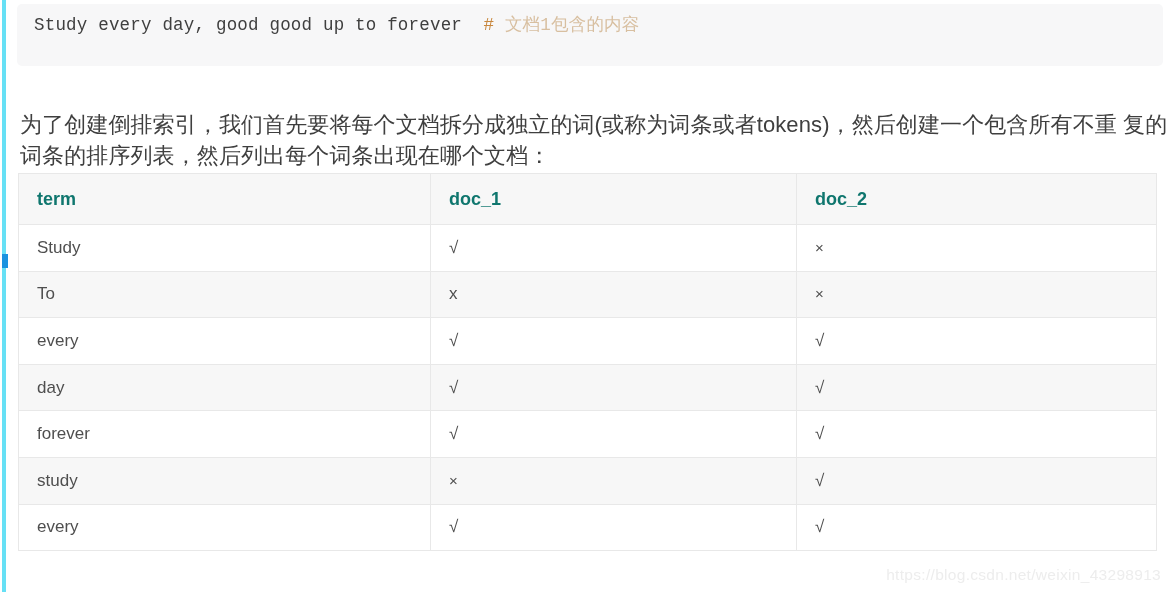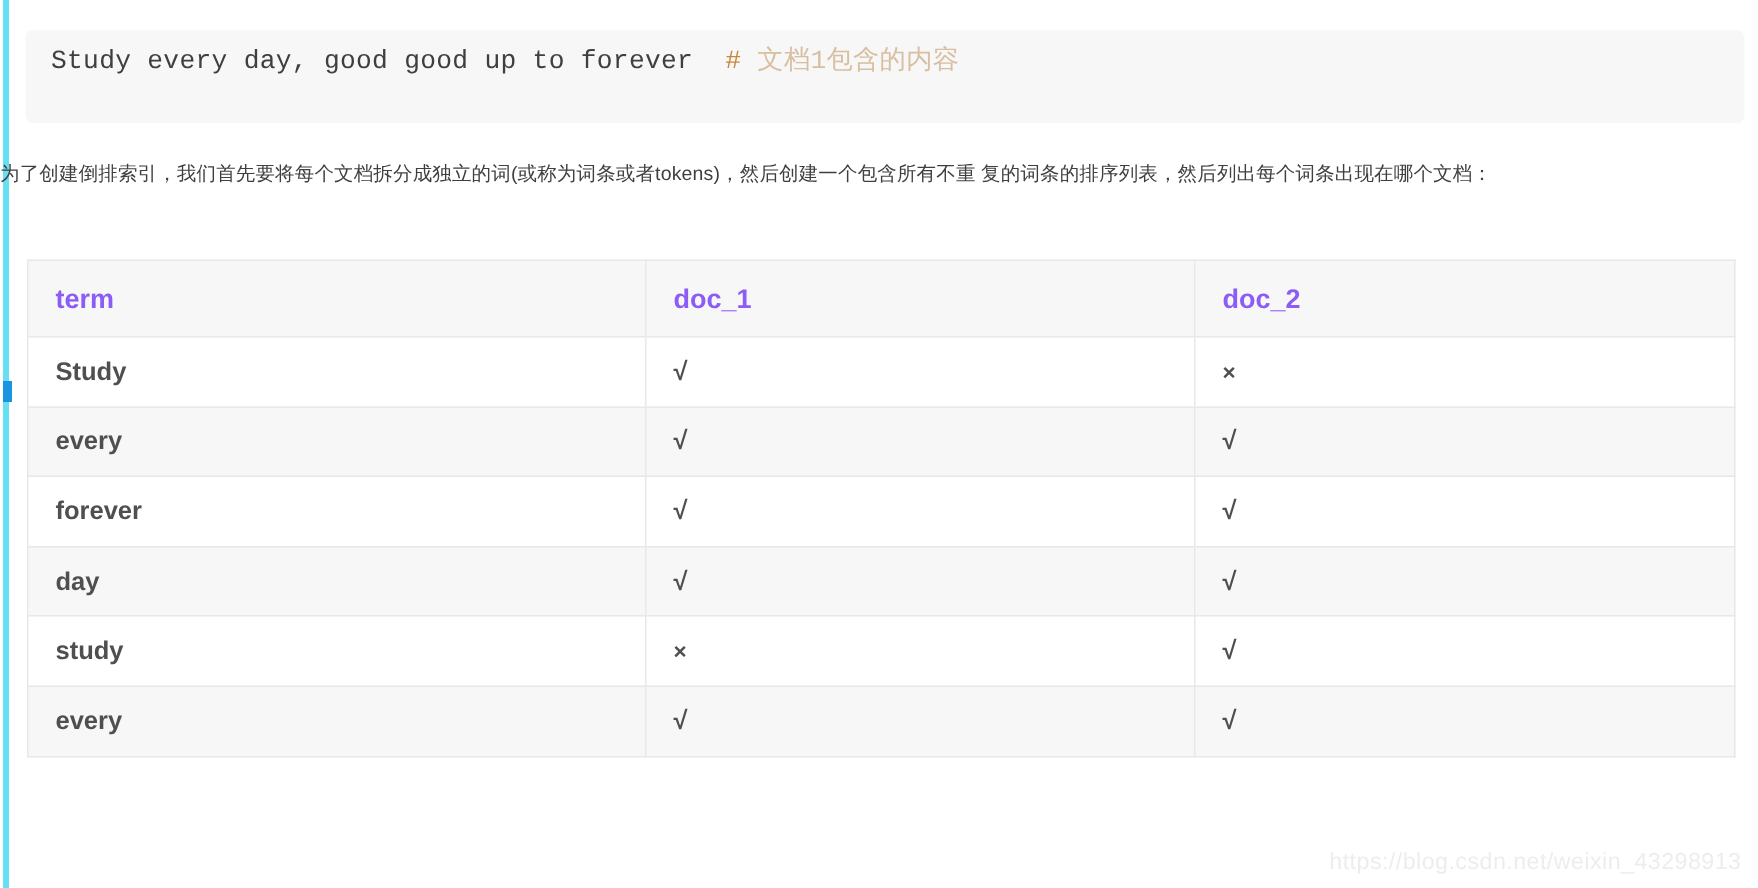--- a/index.html
+++ b/index.html
@@ -33,21 +33,21 @@
     top: 254px;
     width: 6px;
     height: 14px;
     background: #1a93e0;
   }
 
   
   #code-block {
     position: absolute;
     left: 17px;
-    top: 20px;
+    top: 4px;
     width: 1146px;
     height: 62px;
     background: #f7f7f8;
     border-radius: 5px;
     box-sizing: border-box;
     padding: 9px 0 0 17px;
   }
   .code-line {
     font-family: "Liberation Mono", "DejaVu Sans Mono", monospace;
     font-size: 17.5px;
@@ -59,24 +59,24 @@
   .code-comment {
     color: #c8873e;
   }
   .code-comment .cmt-cn {
     color: #d8bfa0;
   }
 
   
   #intro-paragraph {
     position: absolute;
-    left: 0;
+    left: 20px;
     top: 87px;
     width: 1148px;
-    font-size: 13px;
+    font-size: 22px;
     line-height: 31px;
     color: #3f3f3f;
     letter-spacing: 0.1px;
   }
 
   
   #term-table {
     position: absolute;
     left: 18px;
     top: 173px;
@@ -90,26 +90,26 @@
   #term-table col.c-doc2  { width: 360px; }
 
   #term-table th,
   #term-table td {
     border: 1px solid #e8e8e8;
     padding: 0 0 0 18px;
     height: 45.6px;
     text-align: left;
     vertical-align: middle;
     color: #4f4f4f;
-    font-weight: bold;
+    font-weight: normal;
   }
   #term-table thead th {
     background: #f7f7f7;
     font-weight: bold;
-    color: #8b5cf6;
+    color: #0f766e;
     height: 50px;
     font-size: 18px;
   }
   #term-table tbody tr:nth-child(odd)  td { background: #ffffff; }
   #term-table tbody tr:nth-child(even) td { background: #f7f7f7; }
 
   .mark-check { font-size: 17px; color: #4f4f4f; }
   .mark-cross-small { font-size: 15px; color: #4f4f4f; }
   .mark-cross-letter { font-size: 17px; color: #4f4f4f; }
 
@@ -151,31 +151,36 @@
       <th>doc_2</th>
     </tr>
   </thead>
   <tbody id="term-table-body">
       <tr>
         <td>Study</td>
         <td><span class="mark-check">√</span></td>
         <td><span class="mark-cross-small">×</span></td>
       </tr>
       <tr>
+        <td>To</td>
+        <td><span class="mark-cross-letter">x</span></td>
+        <td><span class="mark-cross-small">×</span></td>
+      </tr>
+      <tr>
         <td>every</td>
         <td><span class="mark-check">√</span></td>
         <td><span class="mark-check">√</span></td>
       </tr>
       <tr>
-        <td>forever</td>
+        <td>day</td>
         <td><span class="mark-check">√</span></td>
         <td><span class="mark-check">√</span></td>
       </tr>
       <tr>
-        <td>day</td>
+        <td>forever</td>
         <td><span class="mark-check">√</span></td>
         <td><span class="mark-check">√</span></td>
       </tr>
       <tr>
         <td>study</td>
         <td><span class="mark-cross-small">×</span></td>
         <td><span class="mark-check">√</span></td>
       </tr>
       <tr>
         <td>every</td>

